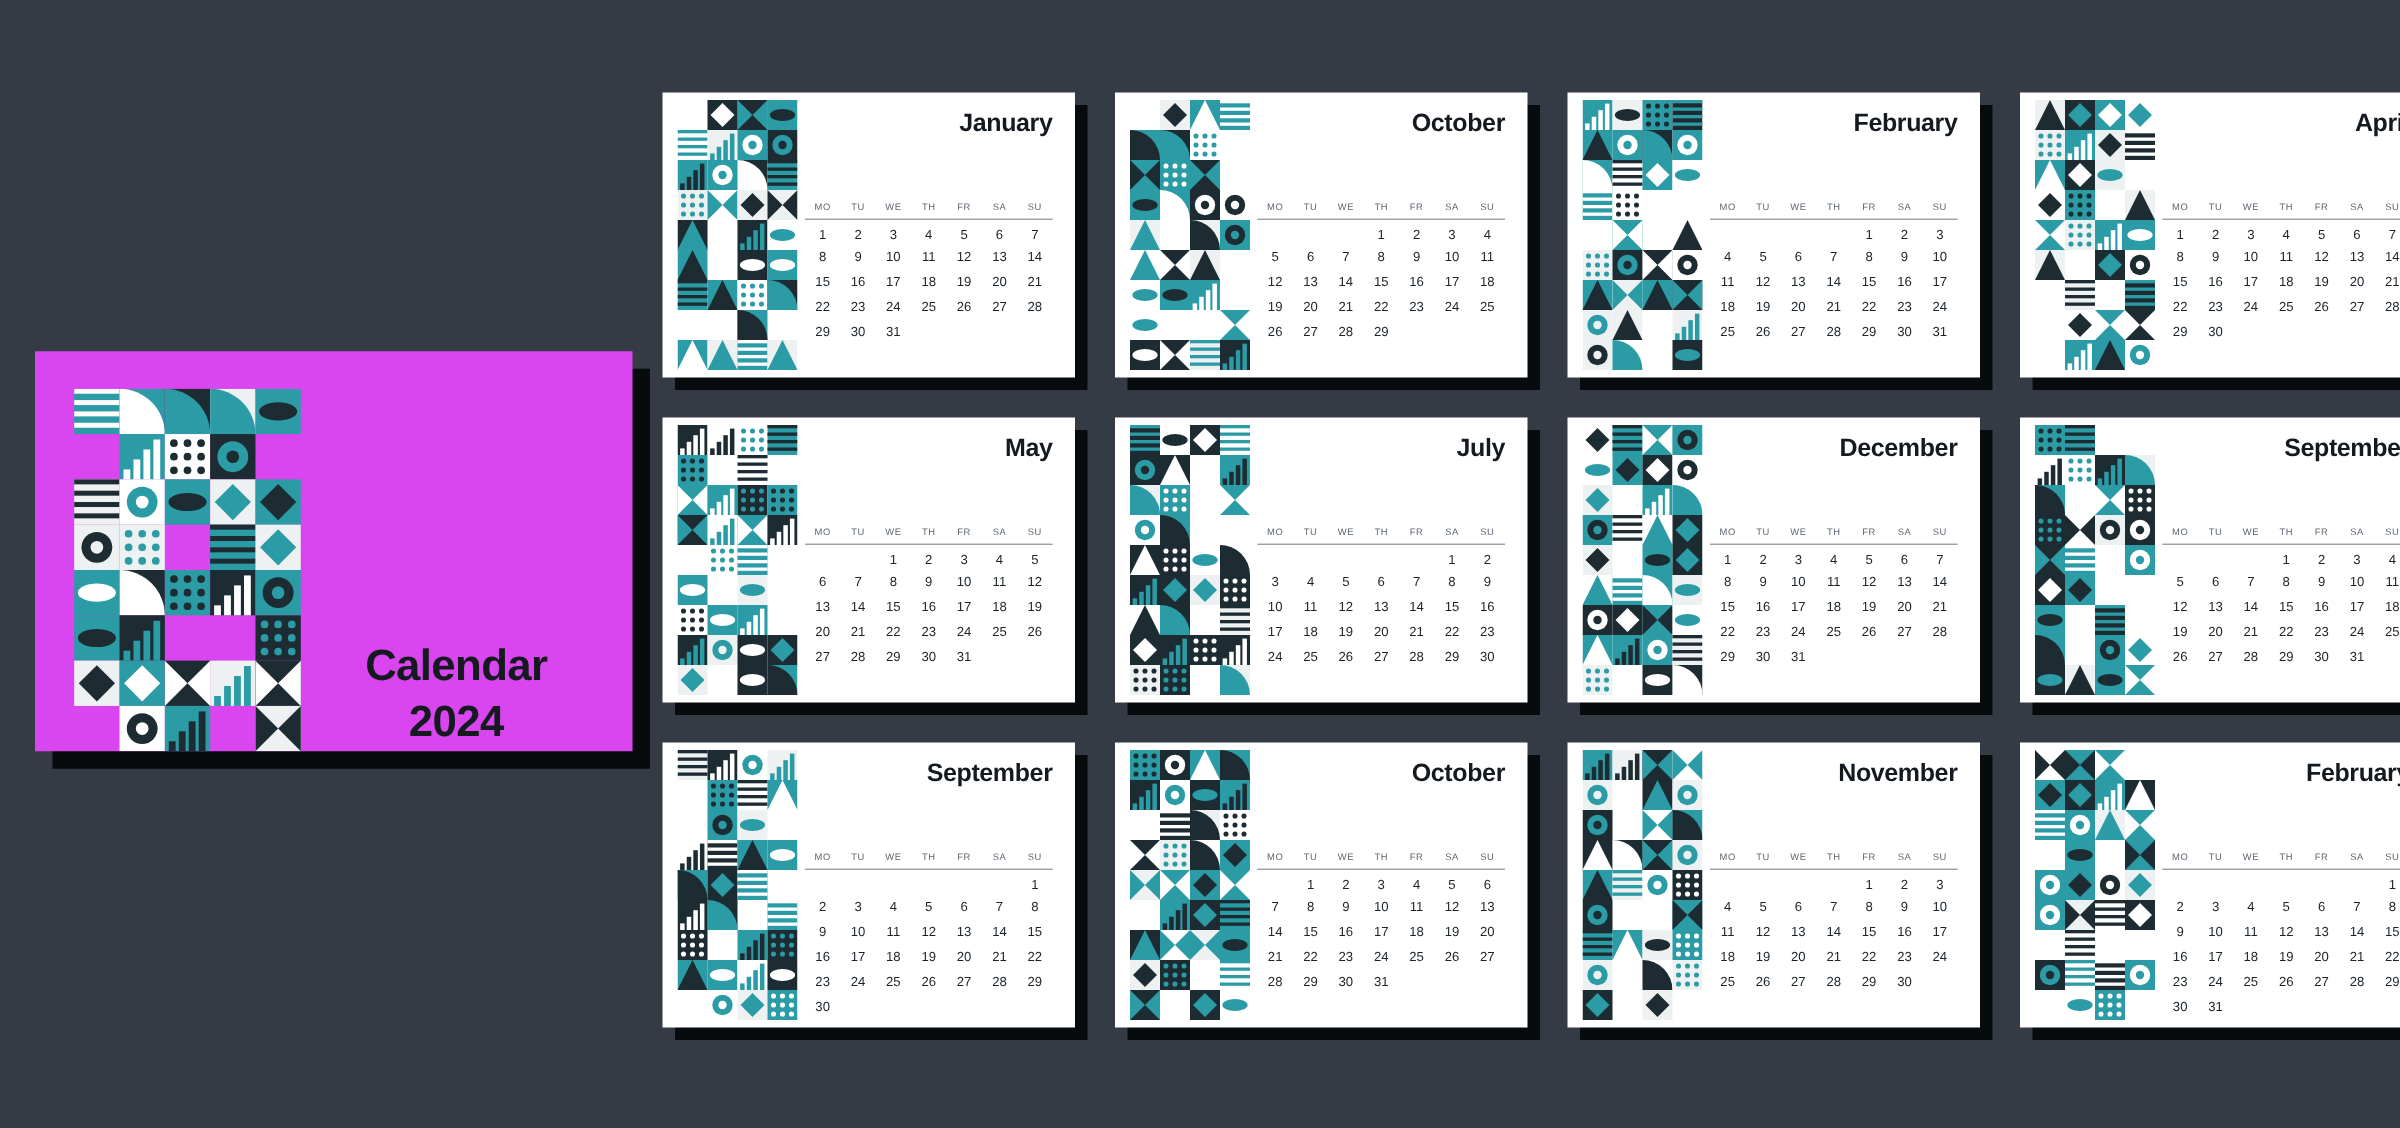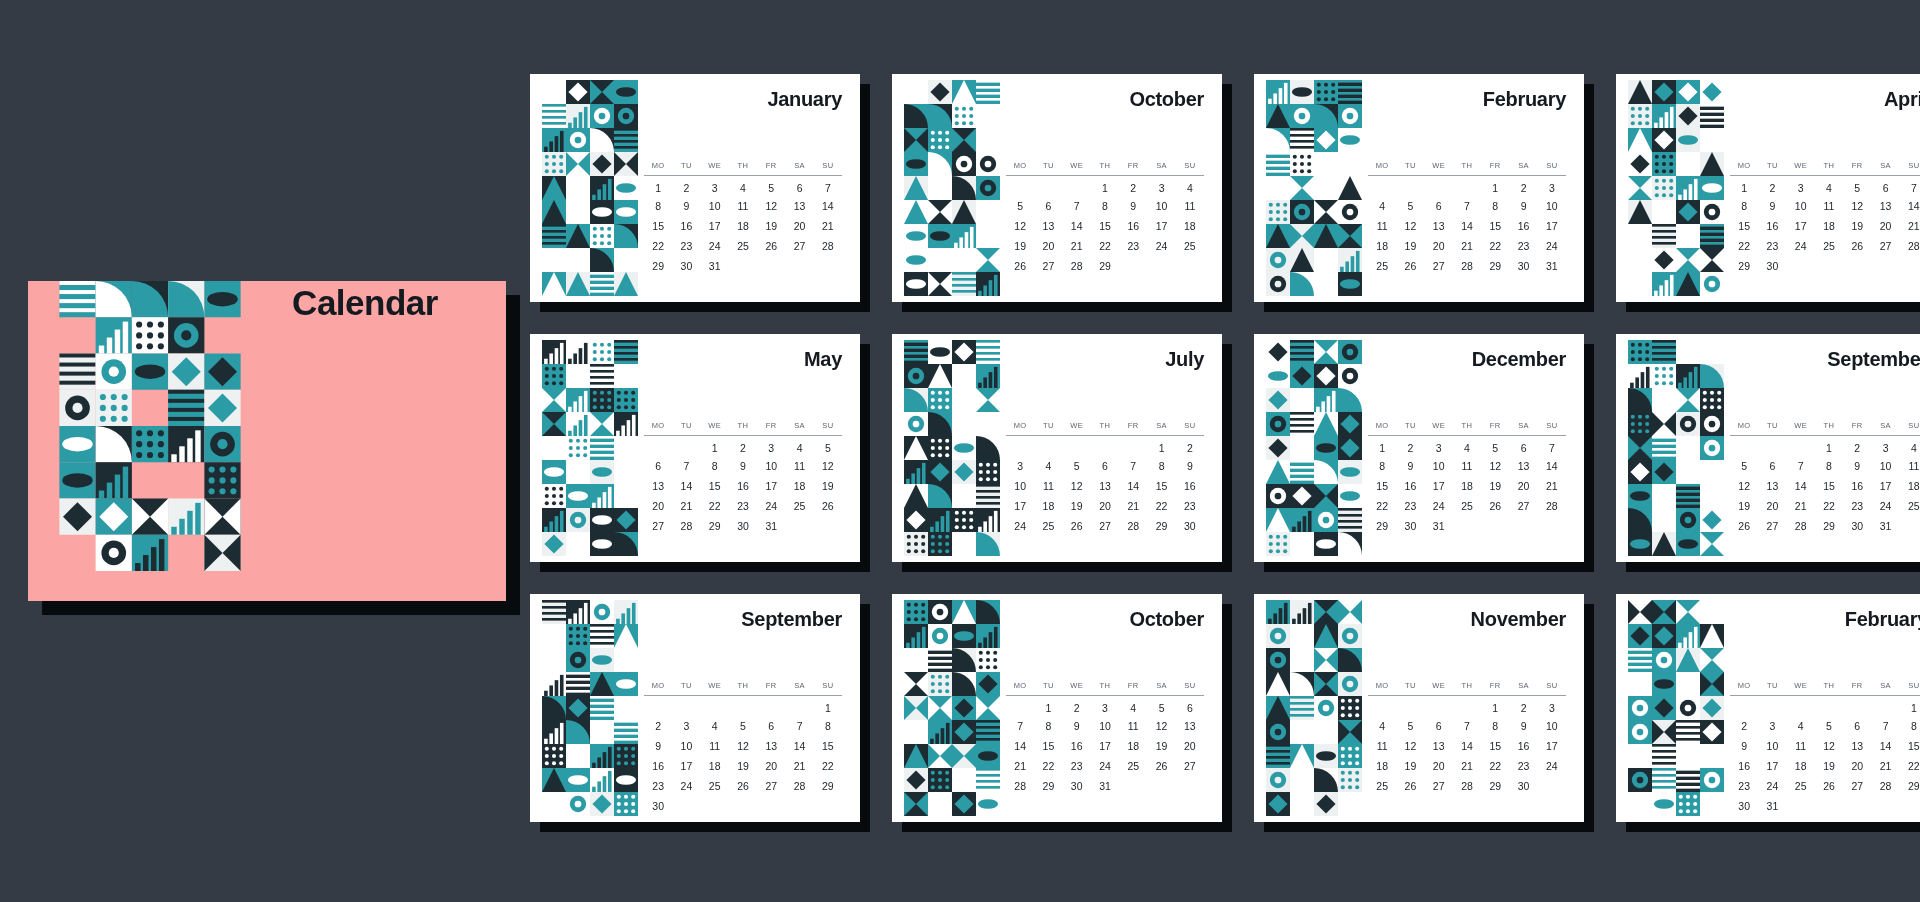--- a/index.html
+++ b/index.html
@@ -11,24 +11,24 @@
     background: #343b45;
     font-family: "Liberation Sans", sans-serif;
     position: relative;
   }
 
   
   #cover-card {
     position: absolute;
     left: 28px; top: 281px;
     width: 478px; height: 320px;
-    background: #fca5a5;
+    background: #d946ef;
     box-shadow: 14px 14px 0 0 #080b0e;
     display: flex;
-    align-items: flex-start;
+    align-items: flex-end;
   }
   #cover-mosaic {
     width: 200px; height: 290px;
     margin-left: 22px;
     flex: 0 0 auto;
   }
   #cover-text {
     flex: 1 1 auto;
     text-align: center;
     padding-right: 26px;
@@ -236,20 +236,21 @@
         <rect x="85.046875" y="282.025" width="5.4375" height="7.975" fill="#1d2b32"></rect>
         <rect x="93.021875" y="274.05" width="5.4375" height="15.95" fill="#1d2b32"></rect>
         <rect x="100.996875" y="266.075" width="5.4375" height="23.925" fill="#1d2b32"></rect>
         <rect x="108.971875" y="258.1" width="5.4375" height="31.9" fill="#1d2b32"></rect>
         <rect x="154.375" y="253.75" width="36.25" height="36.25" fill="#eef1f1"></rect>
         <path d="M154.375 253.75 L172.5 271.875 L154.375 290 Z" fill="#1d2b32"></path>
         <path d="M190.625 253.75 L172.5 271.875 L190.625 290 Z" fill="#1d2b32"></path>
       </svg></div>
   <div id="cover-text">
     <div class="cover-line">Calendar</div>
+    <div class="cover-line">2024</div>
   </div>
 </div>
 
 <div id="months">
     <div class="month-card">
       <div class="month-mosaic"><svg width="96" height="228" viewBox="0 0 96 228" xmlns="http://www.w3.org/2000/svg">
           <rect x="24" y="6" width="24" height="24" fill="#1d2b32"></rect>
           <path d="M36 8.4 L45.6 18 L36 27.6 L26.4 18 Z" fill="#ffffff"></path>
           <rect x="48" y="6" width="24" height="24" fill="#1d2b32"></rect>
           <path d="M48 6 L60 18 L48 30 Z" fill="#2b9ba5"></path>

